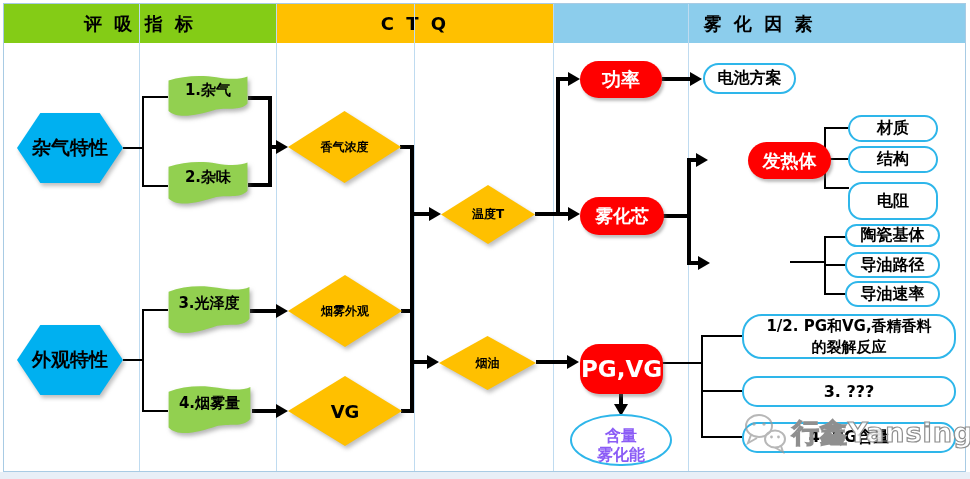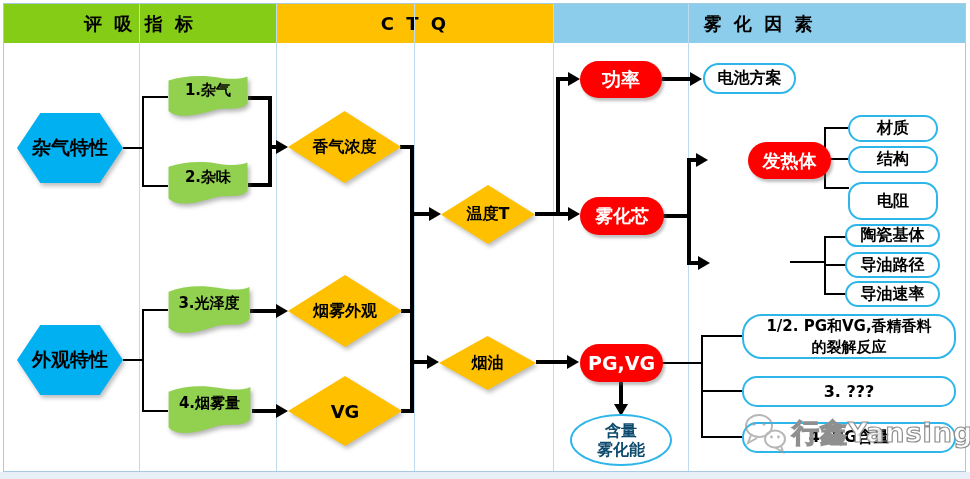--- a/index.html
+++ b/index.html
@@ -34,34 +34,34 @@
   .rib{position:absolute;filter:drop-shadow(2px 3px 2px rgba(110,110,110,.5));z-index:3;}
   .rib svg{position:absolute;left:0;top:0;width:100%;height:100%;}
   .rib span{position:absolute;left:0;top:0;width:100%;height:72%;
     display:flex;align-items:center;justify-content:center;
     font-weight:bold;font-size:15px;color:#000000;}
 
   .diaw{position:absolute;filter:drop-shadow(2px 3px 2px rgba(110,110,110,.45));z-index:3;}
   .dia{width:100%;height:100%;background:#FFC000;
     clip-path:polygon(50% 0,100% 50%,50% 100%,0 50%);
     display:flex;align-items:center;justify-content:center;
-    font-weight:bold;font-size:16px;color:#000;}
+    font-weight:bold;font-size:12px;color:#000;}
 
   .red{position:absolute;background:#FF0000;border-radius:19px;color:#fff;
     display:flex;align-items:center;justify-content:center;font-weight:bold;font-size:18px;
     box-shadow:2px 3px 3px rgba(110,110,110,.45);z-index:3;}
 
   .bb{position:absolute;background:#fff;border:2px solid #2EB6EA;border-radius:14px;
     display:flex;align-items:center;justify-content:center;box-sizing:border-box;
     font-weight:bold;font-size:16px;color:#000;z-index:3;text-align:center;}
   .bb.big{border-radius:20px;flex-direction:column;font-size:15px;line-height:1.35;}
 
   .ell{position:absolute;background:#fff;border:2px solid #2EB6EA;border-radius:50px/26px;
-    display:flex;flex-direction:column;align-items:center;justify-content:center;box-sizing:border-box;
-    font-weight:bold;font-size:16px;line-height:1.2;color:#0c4a6e;z-index:3;text-align:center;}
+    display:flex;flex-direction:column;align-items:center;justify-content:flex-end;box-sizing:border-box;
+    font-weight:bold;font-size:16px;line-height:1.2;color:#8b5cf6;z-index:3;text-align:center;}
 
   .wm{position:absolute;left:742px;top:409px;width:226px;height:48px;display:flex;
     align-items:center;z-index:6;pointer-events:none;}
   .wm-text{font-weight:bold;font-size:27px;letter-spacing:1px;
     color:rgba(255,255,255,0.35);-webkit-text-stroke:1.2px #8F8F8F;
     text-shadow:0 0 1px rgba(255,255,255,.8);white-space:nowrap;}
 </style>
 </head>
 <body>
 
@@ -213,21 +213,21 @@
 
   <div class="red" style="left:580px;top:61px;width:82px;height:37px;font-size:19px;">
       <span>功率</span>
     </div>
   <div class="red" style="left:580px;top:197px;width:84px;height:38px;">
       <span>雾化芯</span>
     </div>
   <div class="red" style="left:748px;top:142px;width:83px;height:37px;align-items:center;">
       <span>发热体</span>
     </div>
-  <div class="red" style="left:580px;top:344px;width:83px;height:38px;font-size:19px;">
+  <div class="red" style="left:580px;top:344px;width:83px;height:50px;font-size:23px;">
       <span>PG,VG</span>
     </div>
 
   <div class="bb" style="left:848px;top:115px;width:90px;height:27px;">
       <span>材质</span>
     </div>
   <div class="bb" style="left:703px;top:63px;width:93px;height:31px;border-radius:16px;">
       <span>电池方案</span>
     </div>
   <div class="bb" style="left:848px;top:146px;width:90px;height:27px;">

